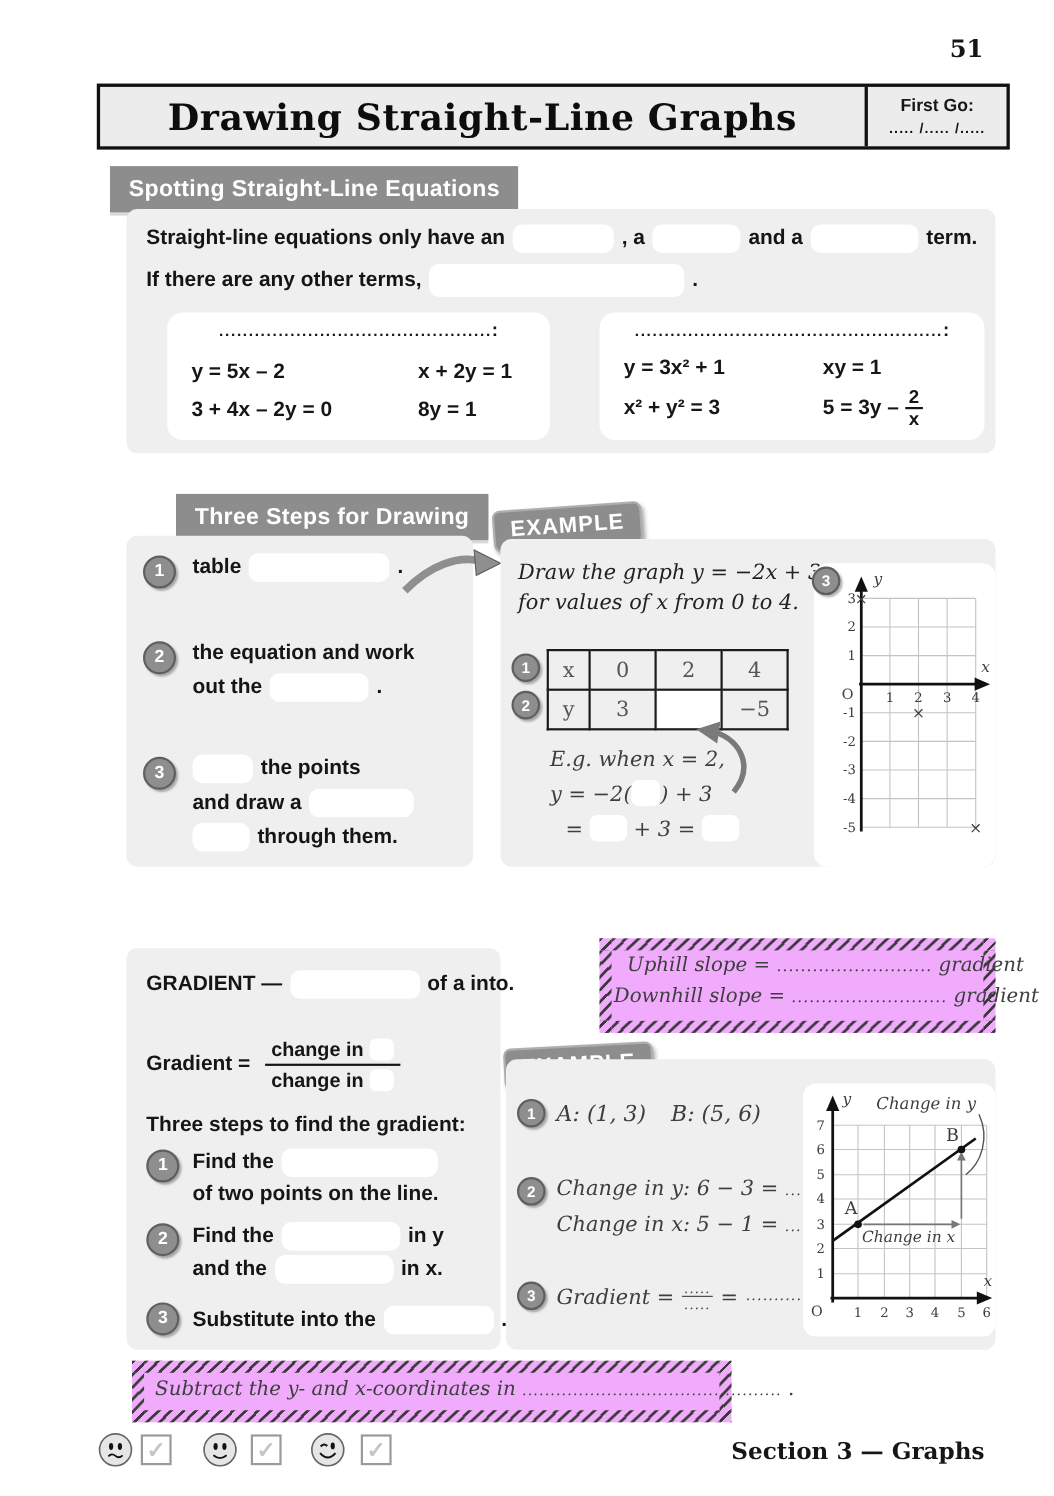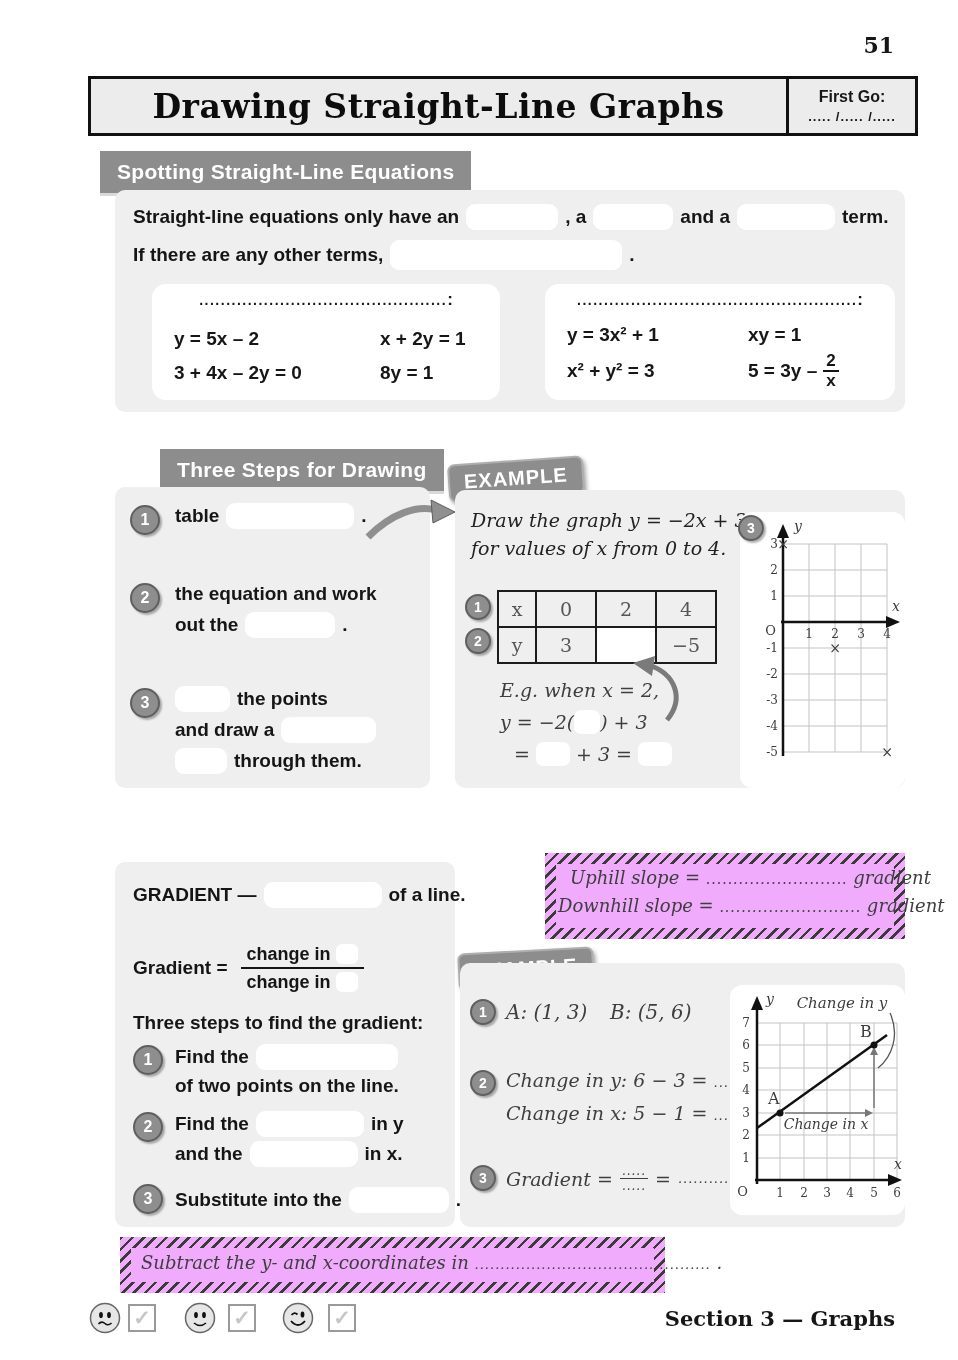--- a/index.html
+++ b/index.html
@@ -240,21 +240,21 @@
         <text x="147" y="245">×</text>
       </g>
     </svg>
     <div class="abs circle circle-sm" style="left:283px;top:25px;">3</div>
   </div>
 
   <div class="abs panel" style="left:115px;top:862px;width:340px;height:365px;">
     <div class="abs bline" style="left:18px;top:20px;">
       <span>GRADIENT —</span>
       <span class="blank" style="width:118px;"></span>
-      <span>of a line.</span>
+      <span>of a into.</span>
     </div>
     <div class="abs bline" style="left:18px;top:82px;">
       <span>Gradient =</span>
       <span class="frac" style="font-size:18px;margin-left:6px;">
         <span class="fnum bline" style="font-size:18px;gap:5px;padding:0 6px 3px;border-bottom-width:2.5px;">
           <span>change in</span>
           <span class="blank" style="width:22px;height:20px;border-radius:6px;"></span>
         </span>
         <span class="bline" style="font-size:18px;gap:5px;padding:3px 6px 0;">
           <span>change in</span>

